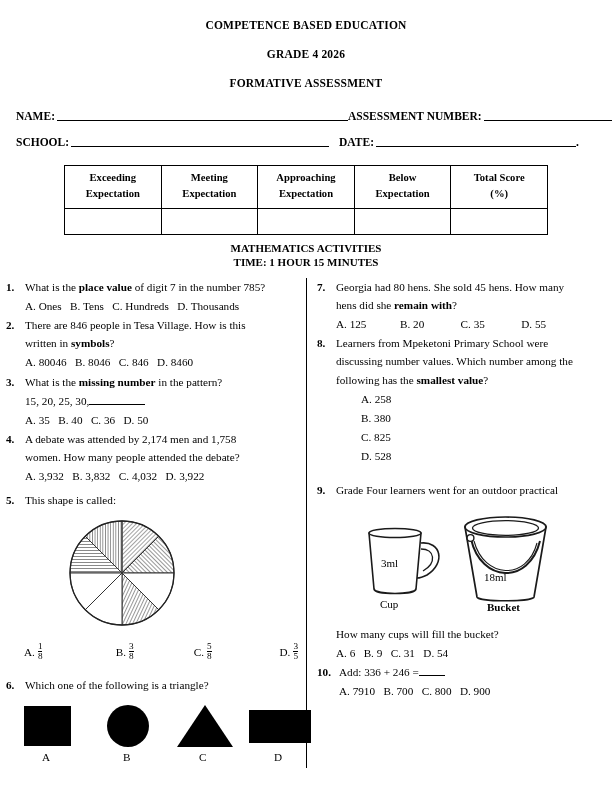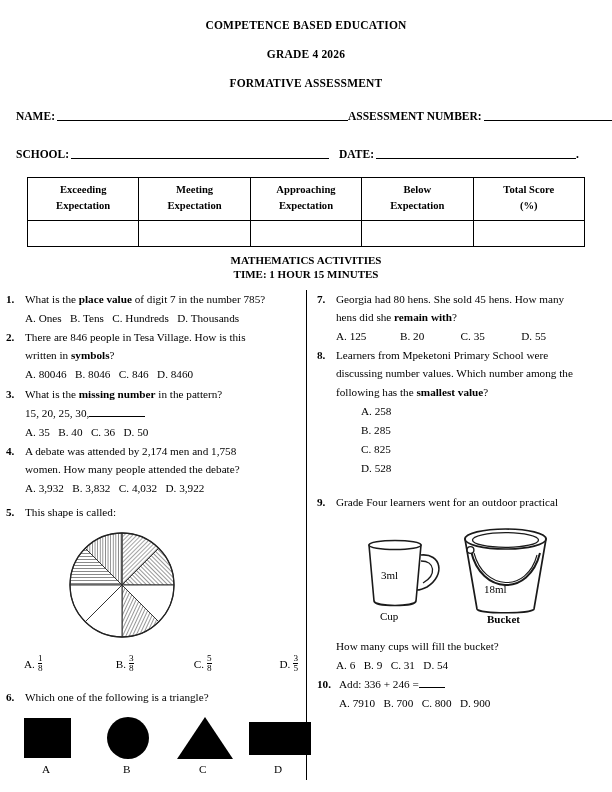--- a/index.html
+++ b/index.html
@@ -20,34 +20,34 @@
   .hdr-2 { padding-top: 17px; }
   .hdr-3 { padding-top: 17px; }
 
   
   .fieldrow {
     display: flex; align-items: flex-start;
     font-weight: bold; font-size: 11.5px;
     padding: 0 16px;
   }
   .fieldrow.r1 { margin-top: 21px; }
-  .fieldrow.r2 { margin-top: 26px; }
+  .fieldrow.r2 { margin-top: 14px; }
   .fl-label { white-space: nowrap; padding-right: 2px; }
   .fl-rule { border-bottom: 1.3px solid #000; flex: 1 1 auto; height: 11px; }
   .fl-rule.w-name { flex: 0 0 291px; }
   .fl-rule.w-assess { flex: 0 0 131px; }
   .fl-rule.w-school { flex: 0 0 258px; margin-right: 10px; }
   .fl-rule.w-date { flex: 0 0 200px; }
   .fl-dot { font-weight: bold; }
 
   
   .gtable {
     border-collapse: collapse;
     margin: 17px auto 0 auto;
-    width: 558px;
+    width: 484px;
     table-layout: fixed;
   }
   .gtable td {
     border: 1.1px solid #000;
     text-align: center;
     font-weight: bold;
     font-size: 10.6px;
     padding: 4px 2px 5px 2px;
     line-height: 1.55;
   }
@@ -335,21 +335,21 @@
 
       <div class="q">
         <span class="q-num">8.</span>
         <span class="q-body">
           <span>Learners from Mpeketoni Primary School were</span><br>
           <span>discussing number values. Which number among the</span><br>
           <span>following has the </span><b>smallest value</b><span>?</span>
         </span>
       </div>
       <span class="opt-col">A.  258</span>
-      <span class="opt-col">B.  285</span>
+      <span class="opt-col">B.  380</span>
       <span class="opt-col">C.  825</span>
       <span class="opt-col">D.  528</span>
 
       <div class="q mt14">
         <span class="q-num">9.</span>
         <span class="q-body">
           <span>Grade Four learners went for an outdoor practical</span><br>
         </span>
       </div>
 

